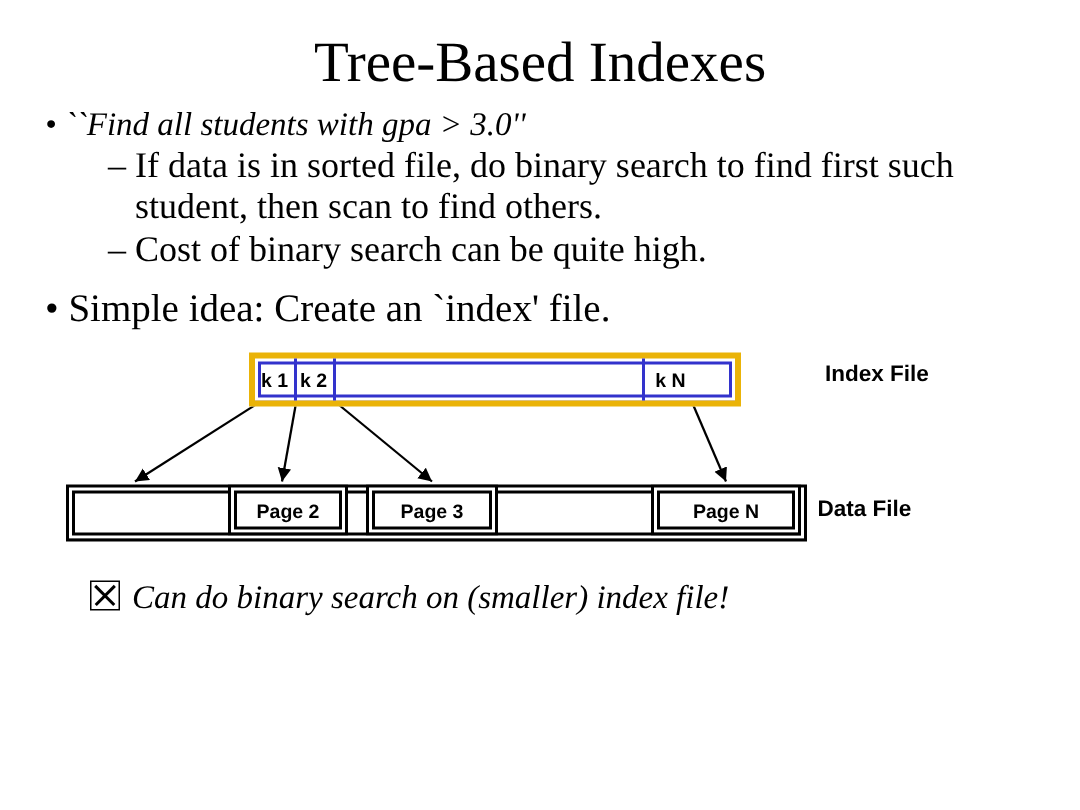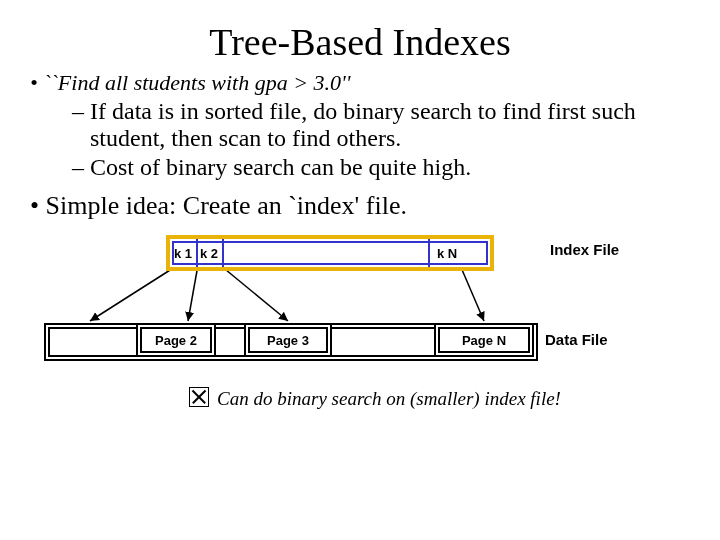--- a/index.html
+++ b/index.html
@@ -82,29 +82,28 @@
     top: 92px;
     height: 34px;
     border: 2px solid #000;
     box-shadow: inset 0 0 0 2px #fff, inset 0 0 0 4px #000;
     background: #fff;
     font: bold 13px Arial, sans-serif;
     display: flex; align-items: center; justify-content: center;
     box-sizing: border-box;
   }
   .p1 { left: 4px;   width: 88px; }
-  .p2 { left: 96px; width: 80px; }
+  .p2 { left: 112px; width: 80px; }
   .p3 { left: 204px; width: 88px; }
   .pN { left: 394px; width: 100px; }
 
   .footnote {
-    font-size: 19px;
+    font-size: 22px;
     font-style: italic;
     margin: 4px 30px 0 60px;
-    text-align: center;
   }
   .footnote-star {
     font-style: normal;
     display: inline-block;
     width: 18px; height: 18px;
     border: 1.5px solid #000;
     position: relative;
     top: 2px;
     margin-right: 8px;
   }

